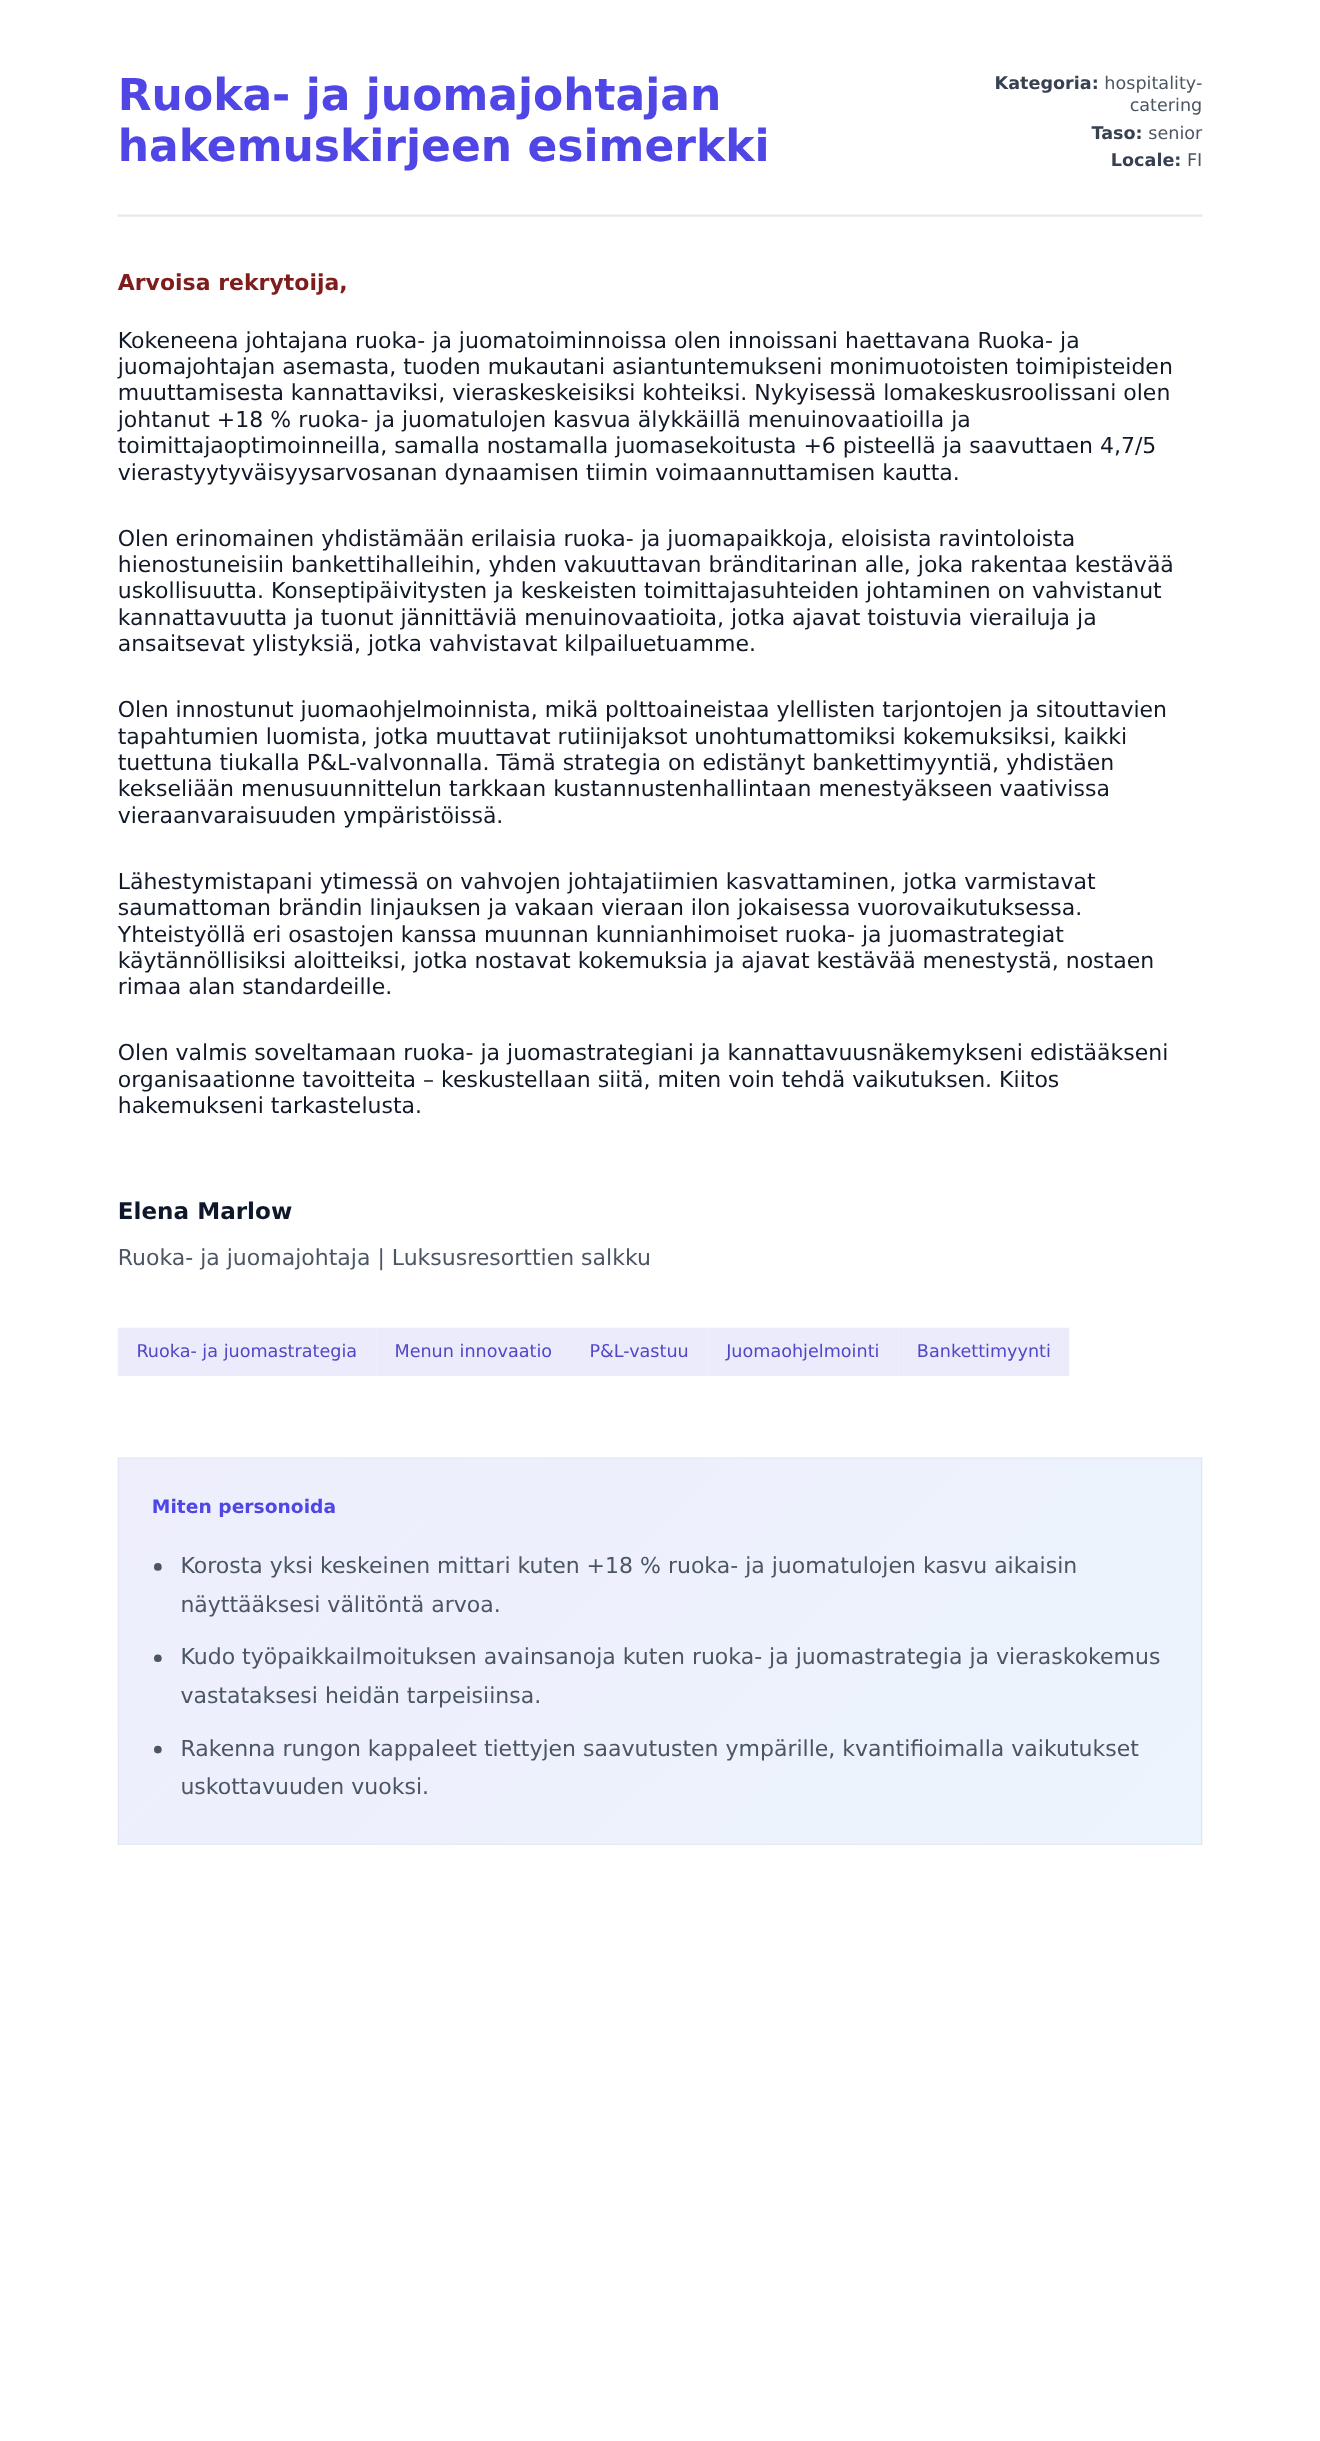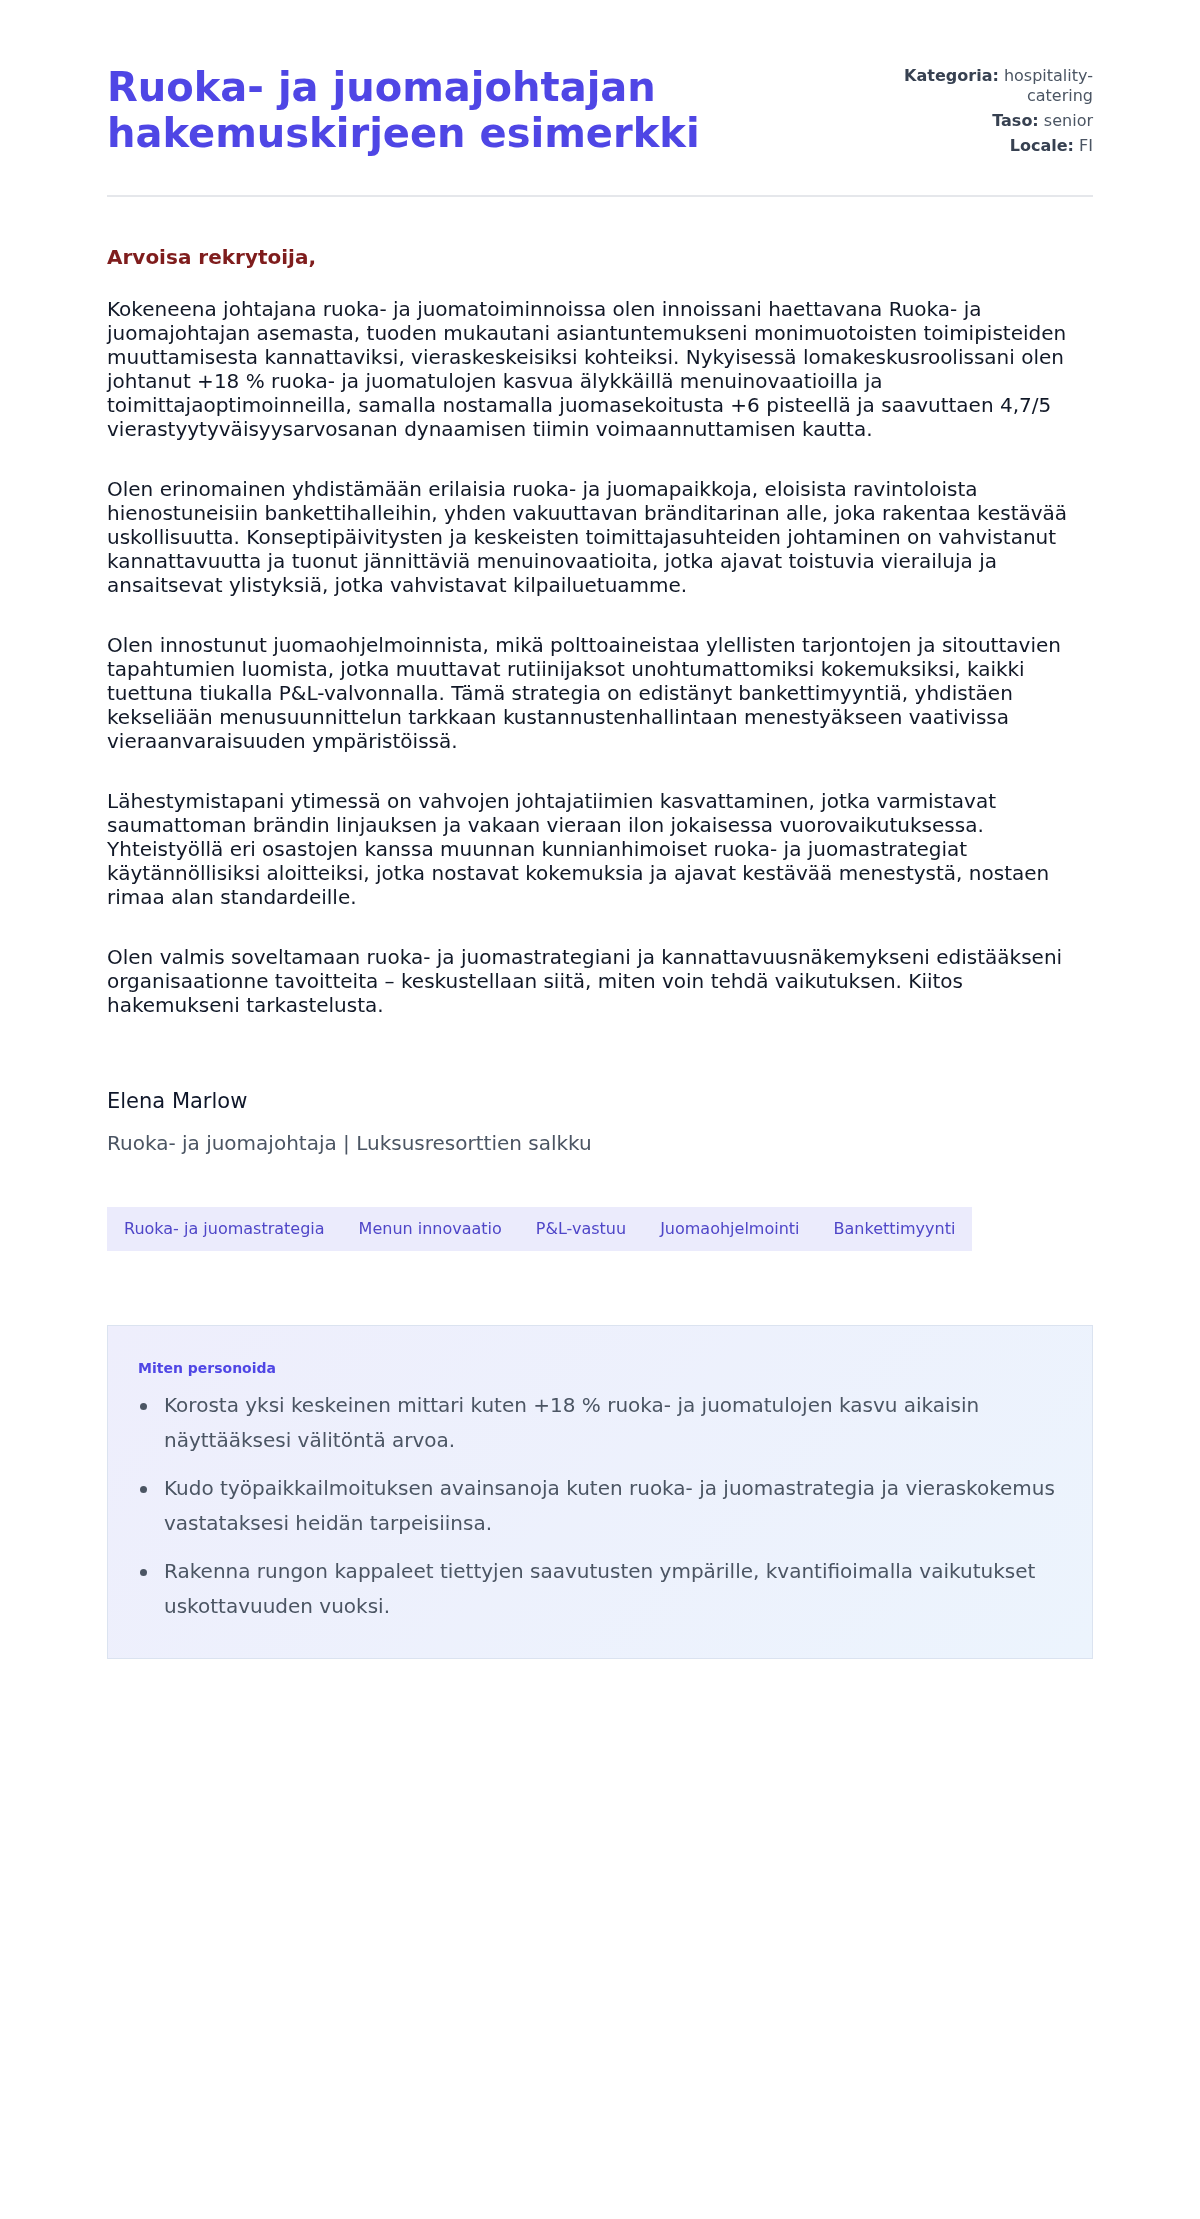--- a/index.html
+++ b/index.html
@@ -54,21 +54,21 @@
   }
   .paragraph {
     font-size: 20px;
     line-height: 24px;
     color: #111827;
     margin-bottom: 36px;
   }
   .signature { margin-top: 72px; }
   .sig-name {
     font-size: 21px;
-    font-weight: normal;
+    font-weight: bold;
     color: #0f172a;
   }
   .sig-role {
     font-size: 20px;
     color: #4b5563;
     margin-top: 18px;
   }
   .tags {
     display: flex;
     margin-top: 52px;
@@ -80,24 +80,24 @@
     padding: 13px 17px 13px 17px;
     line-height: 18px;
   }
   .tips {
     margin-top: 74px;
     border: 1.5px solid #dbe3f0;
     background: linear-gradient(135deg, #eeeefc 0%, #ecf4fd 100%);
     padding: 34px 30px 34px 30px;
   }
   .tips-title {
-    font-size: 14px;
+    font-size: 17px;
     font-weight: bold;
     color: #4f46e5;
-    margin-bottom: 12px;
+    margin-bottom: 26px;
   }
   .tips-list { list-style: none; }
   .tips-item {
     position: relative;
     padding-left: 26px;
     font-size: 20px;
     line-height: 35px;
     color: #4b5563;
     margin-bottom: 13px;
   }

